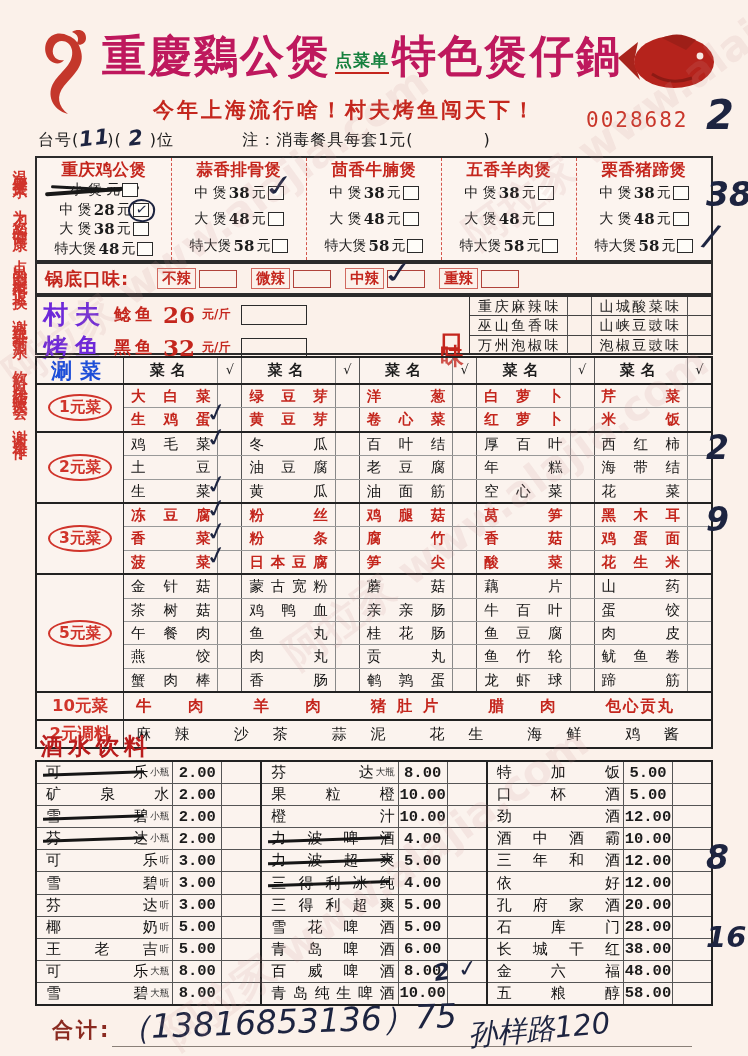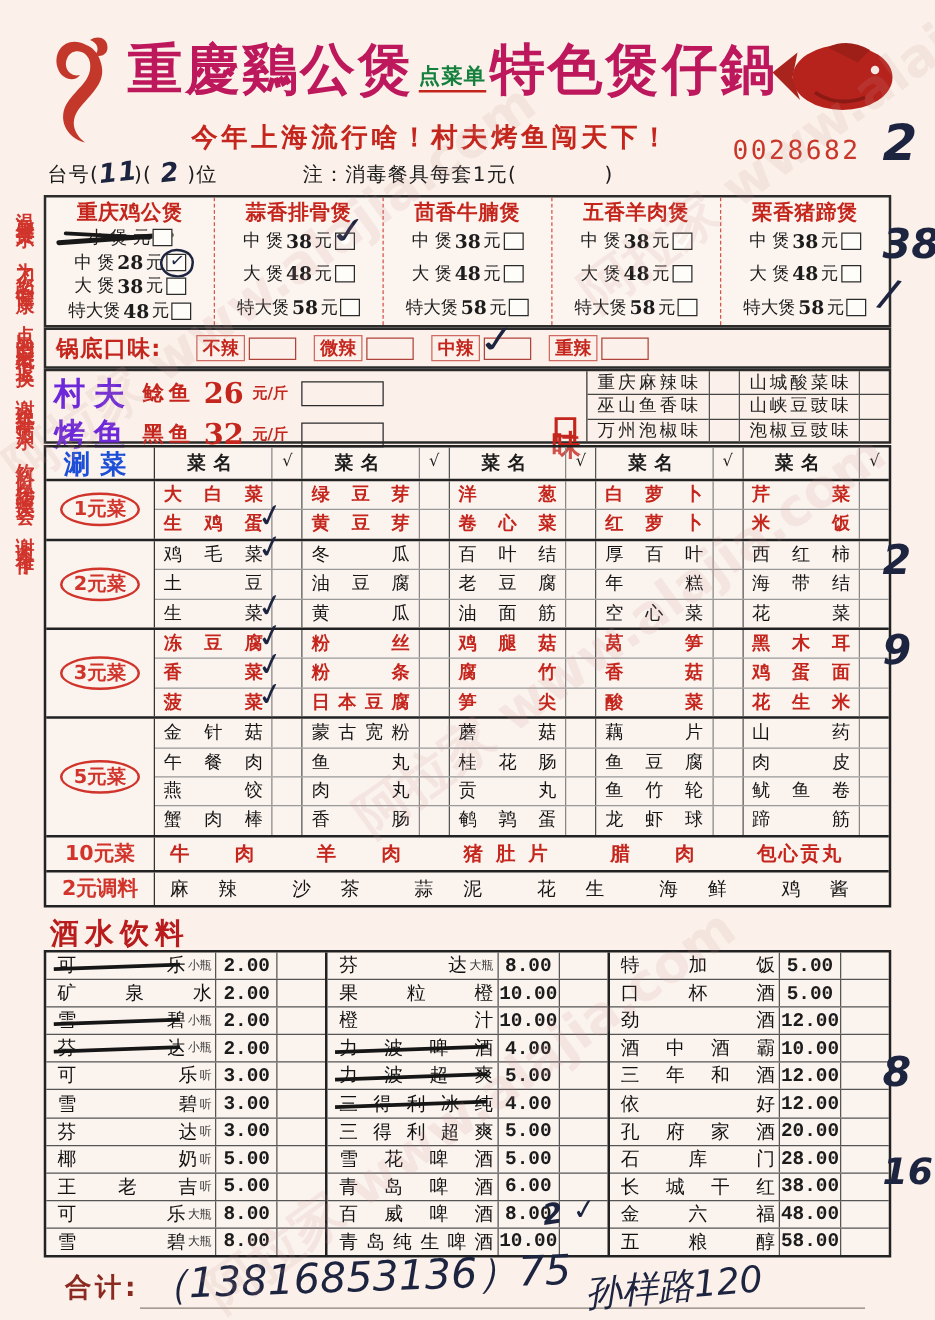--- a/index.html
+++ b/index.html
@@ -496,20 +496,32 @@
               <div class="name">蒙古宽粉</div>
               <div class="chk"></div>
               <div class="name">蘑菇</div>
               <div class="chk"></div>
               <div class="name">藕片</div>
               <div class="chk"></div>
               <div class="name">山药</div>
               <div class="chk"></div>
             </div>
             <div class="sc-row">
+              <div class="name">茶树菇</div>
+              <div class="chk"></div>
+              <div class="name">鸡鸭血</div>
+              <div class="chk"></div>
+              <div class="name">亲亲肠</div>
+              <div class="chk"></div>
+              <div class="name">牛百叶</div>
+              <div class="chk"></div>
+              <div class="name">蛋饺</div>
+              <div class="chk"></div>
+            </div>
+            <div class="sc-row">
               <div class="name">午餐肉</div>
               <div class="chk"></div>
               <div class="name">鱼丸</div>
               <div class="chk"></div>
               <div class="name">桂花肠</div>
               <div class="chk"></div>
               <div class="name">鱼豆腐</div>
               <div class="chk"></div>
               <div class="name">肉皮</div>
               <div class="chk"></div>

